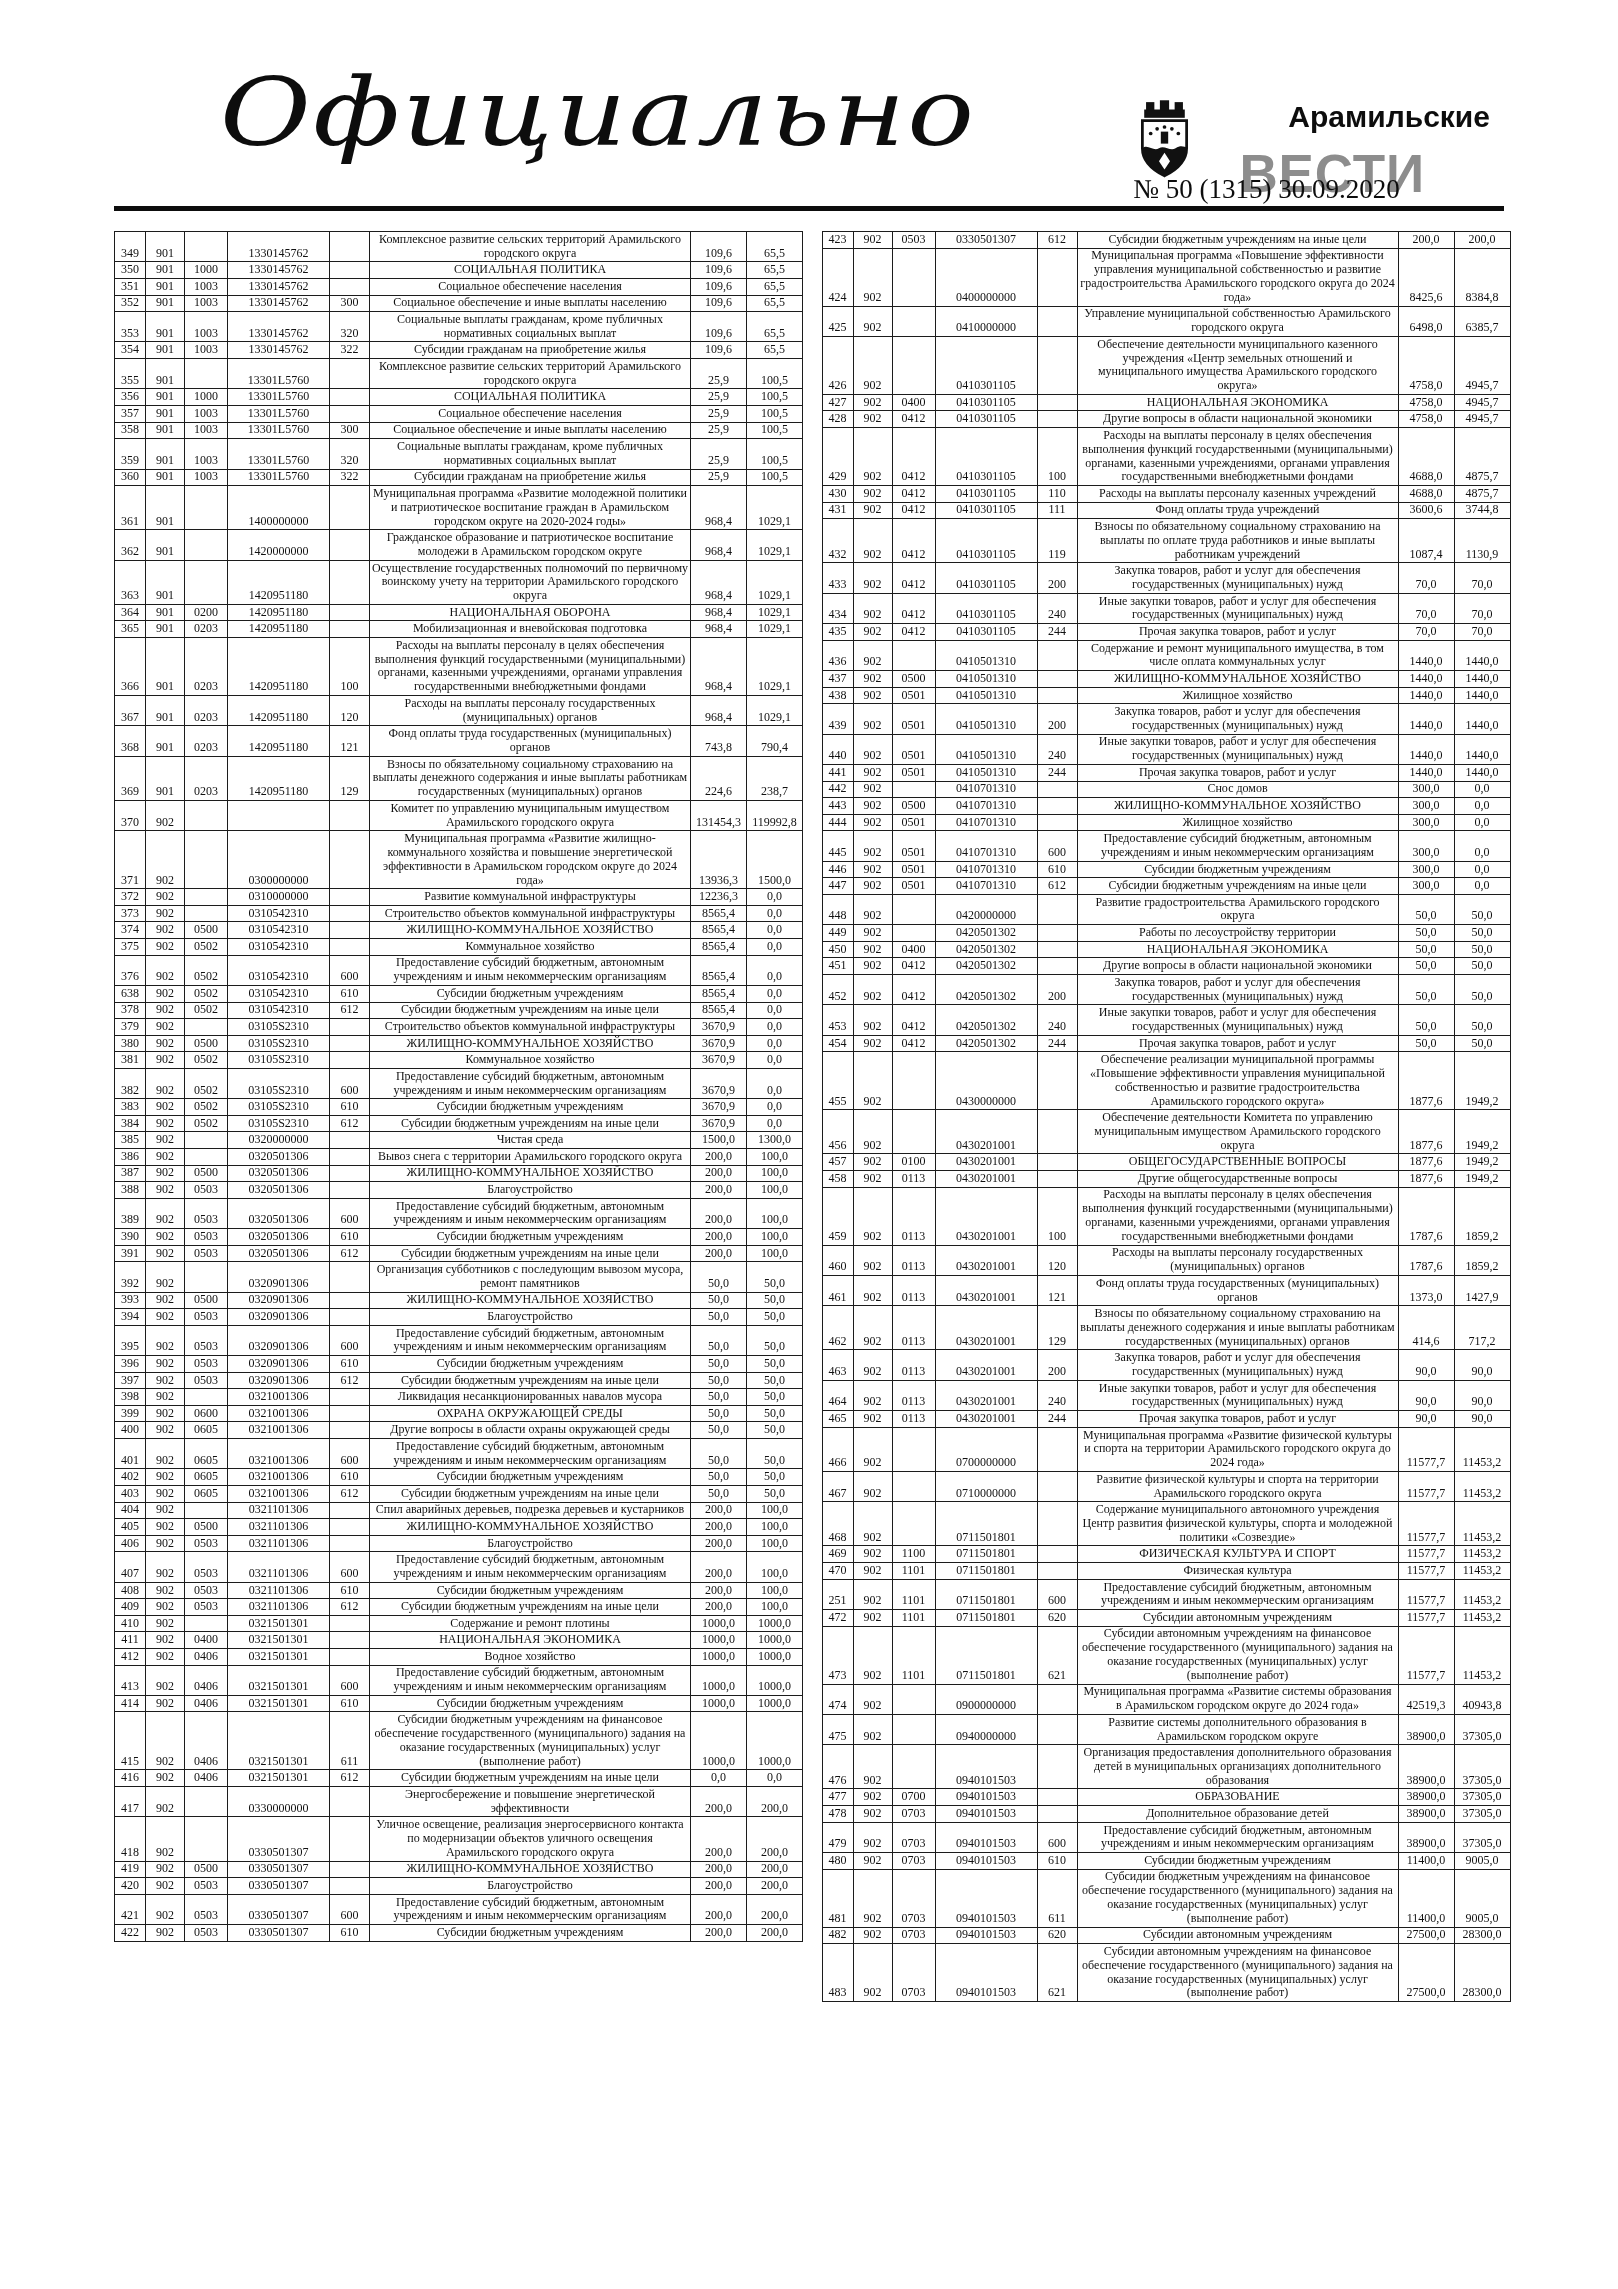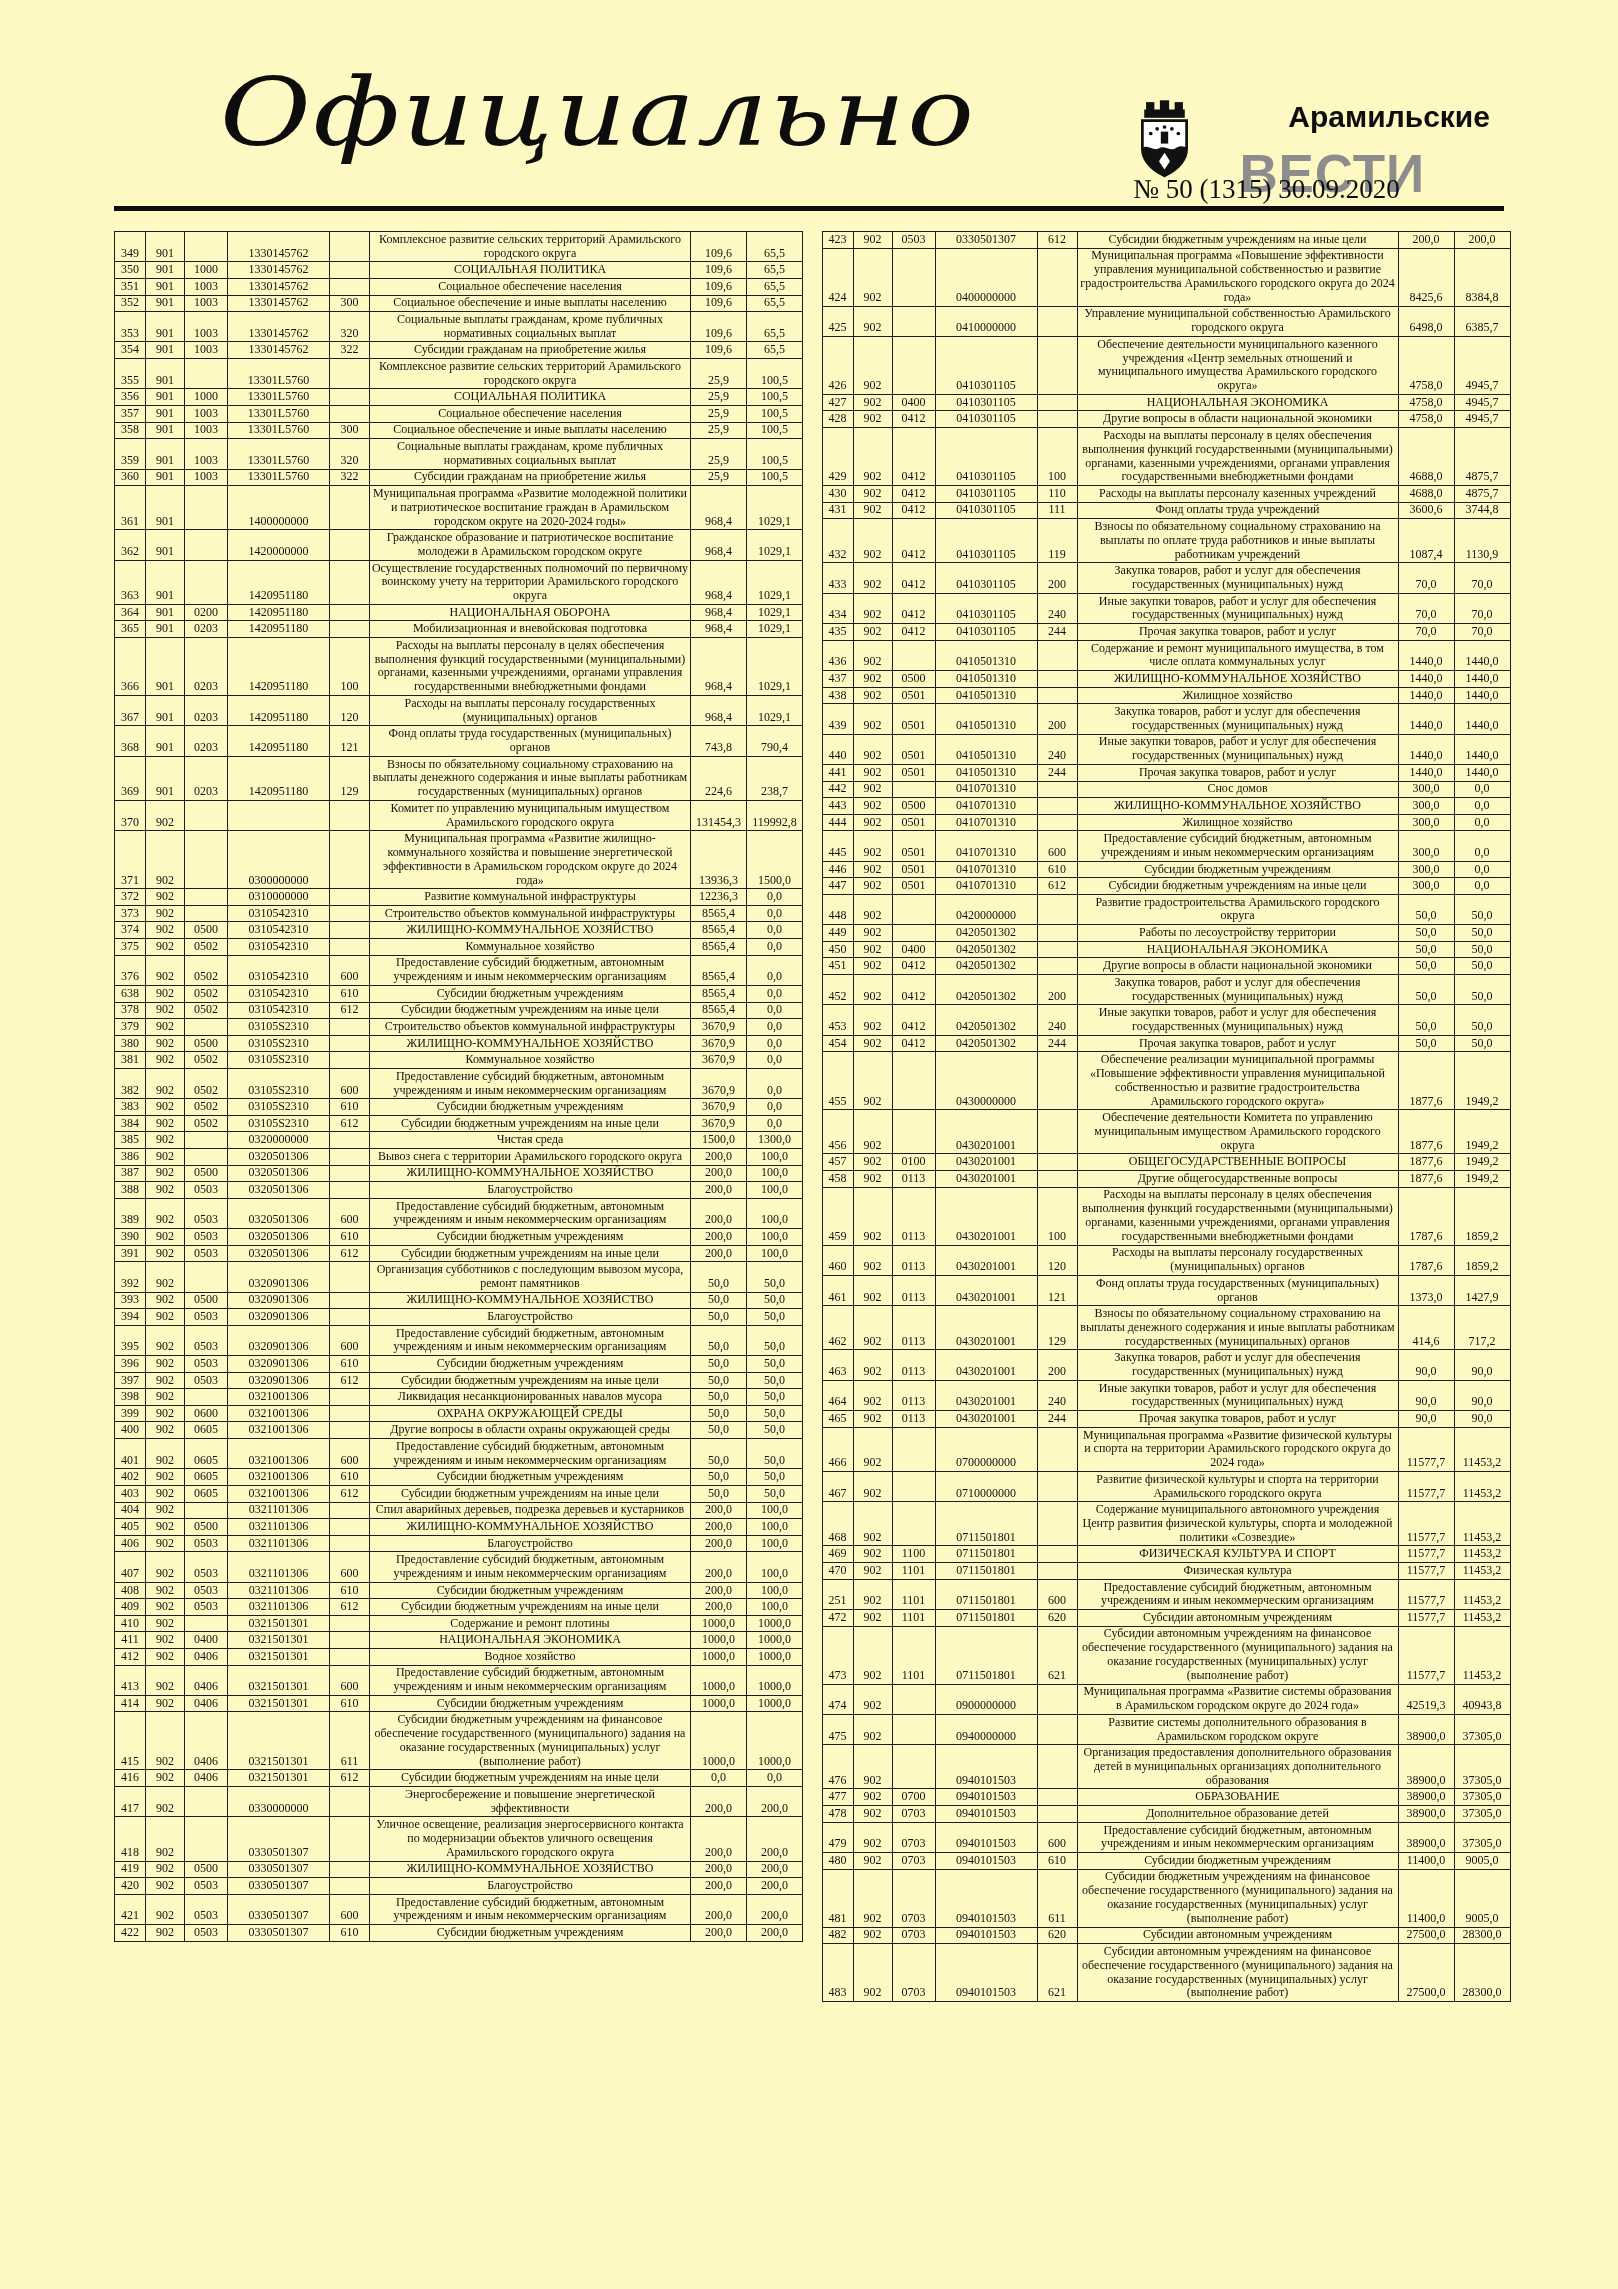--- a/index.html
+++ b/index.html
@@ -1,17 +1,17 @@
 <!DOCTYPE html>
 <html lang="ru" style="font-size:14.8px"><head>
 <meta charset="utf-8">
 <style>
   html,body{margin:0;padding:0;background:#e8e8e8;}
   .page{
-    position:relative;width:1619px;height:2290px;background:#fef9c3;
+    position:relative;width:1619px;height:2290px;background:#ffffff;
     font-family:"Liberation Serif","DejaVu Serif",serif;color:#111;
     overflow:hidden;margin:0 auto;
   }
   
   .section-title{
     position:absolute;left:220px;top:61px;
     font-family:"DejaVu Serif",serif;font-style:italic;font-weight:400;
     font-size:94px;line-height:1.1;color:#0d0d0d;
     transform:scaleX(1.18);transform-origin:left top;letter-spacing:1.8px;
     white-space:nowrap;

